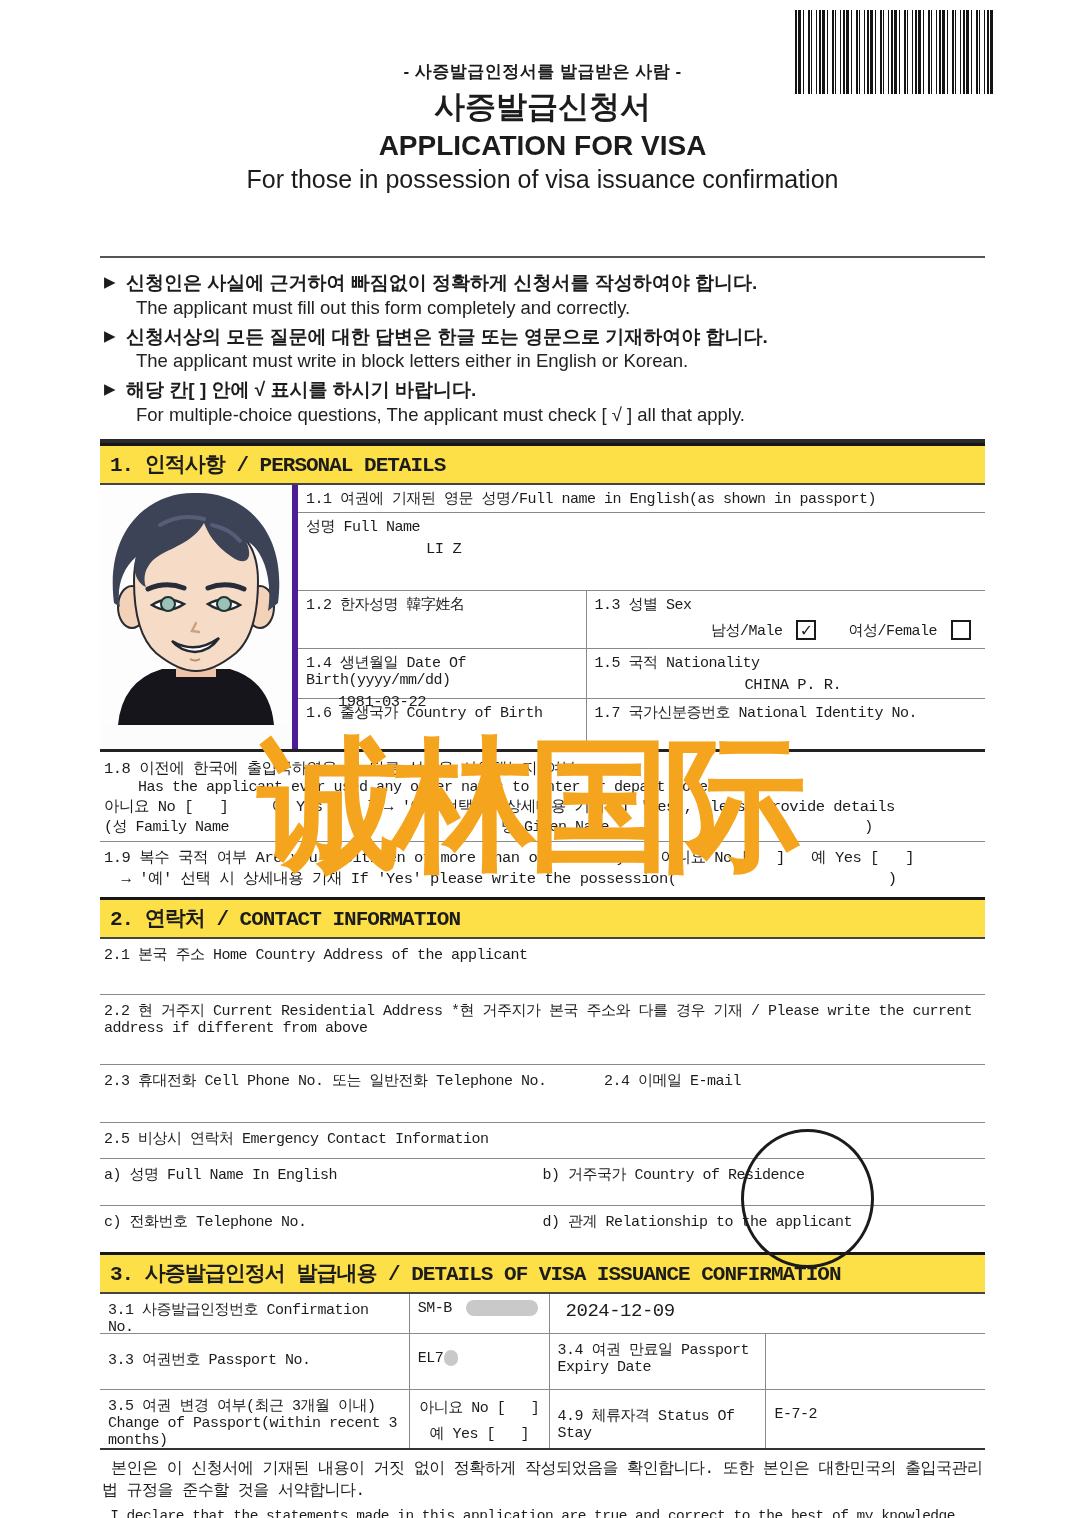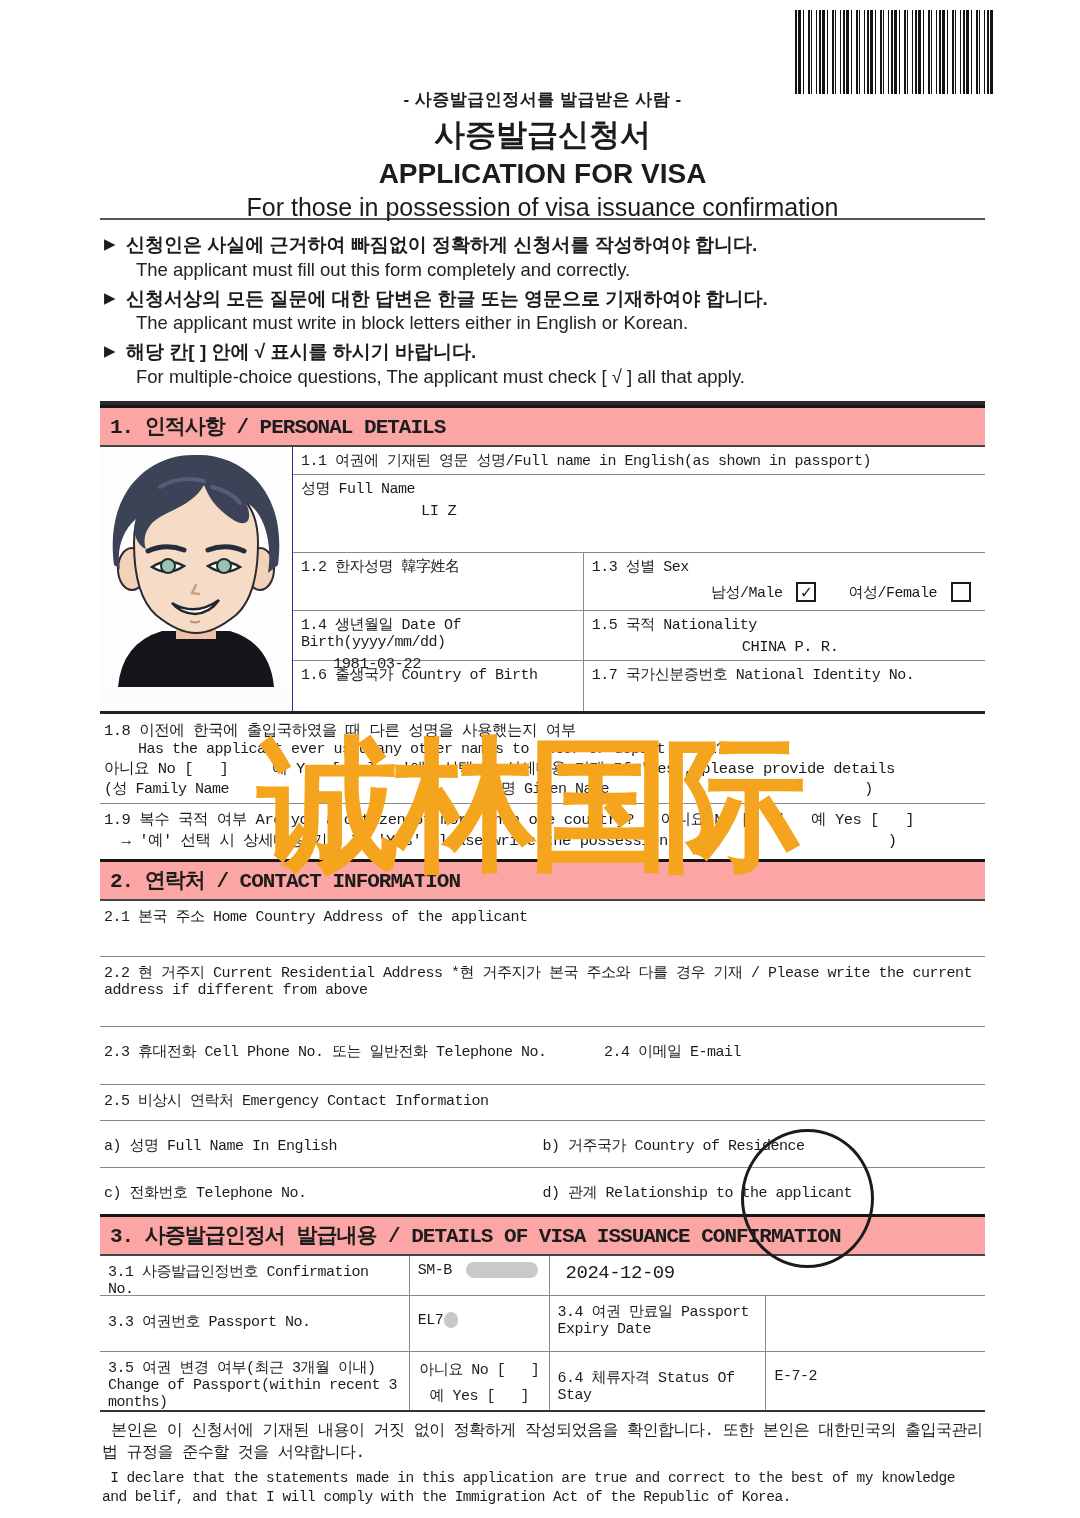--- a/index.html
+++ b/index.html
@@ -5,21 +5,21 @@
   * { margin:0; padding:0; box-sizing:border-box; }
   html,body { background:#ffffff; }
   .page {
     position:relative; width:1080px; height:1518px; margin:0 auto;
     background:#ffffff; overflow:hidden; color:#1c1c1c;
     font-family:"Liberation Sans","DejaVu Sans",sans-serif;
   }
   .form { position:absolute; left:100px; top:0; width:885px; }
 
   
-  .header { position:relative; height:218px; padding-top:88px; text-align:center; }
+  .header { position:relative; height:256px; padding-top:60px; text-align:center; }
   .barcode {
     position:absolute; top:10px; right:-8px; width:198px; height:84px;
     background:repeating-linear-gradient(90deg,
       #141414 0 2px,#fff 2px 3px,#141414 3px 6px,#fff 6px 8px,
       #141414 8px 9px,#fff 9px 13px,#141414 13px 15px,#fff 15px 16px,
       #141414 16px 17px,#fff 17px 21px,#141414 21px 22px,#fff 22px 24px);
   }
   .h-sub { font-size:17px; font-weight:bold; letter-spacing:0.5px; }
   .h-ko  { font-size:31px; font-weight:bold; margin-top:3px; }
   .h-en  { font-size:28px; font-weight:600; margin-top:2px; }
@@ -27,49 +27,49 @@
 
   
   .instructions { border-top:2px solid #555; border-bottom:4px solid #2a2a2a; padding:8px 0 12px 4px; }
   .inst-row { display:flex; margin-top:4px; }
   .inst-bullet { width:22px; font-size:15px; padding-top:3px; }
   .inst-ko { font-size:19px; font-weight:600; line-height:1.35; }
   .inst-en { font-size:18.5px; color:#222; line-height:1.3; padding-left:10px; }
 
   
   .section-bar {
-    background:#fca5a5; border-top:3px solid #161616; border-bottom:2px solid #444;
+    background:#fde047; border-top:3px solid #161616; border-bottom:2px solid #444;
     font-size:21px; font-weight:bold; padding:4px 10px 5px;
     font-family:"Liberation Mono","DejaVu Sans Mono",monospace; letter-spacing:-1px;
   }
 
   .mono { font-family:"Liberation Mono","DejaVu Sans Mono",monospace; white-space:pre-wrap; letter-spacing:-0.5px; }
 
   
   .personal { display:flex; border-bottom:3px solid #222; }
   .photo-cell { width:192px; min-width:192px; background:#fcfcfc; }
   .photo-cell svg { display:block; }
-  .fields { flex:1; border-left:1px solid #4c1d95; }
+  .fields { flex:1; border-left:6px solid #4c1d95; }
   .frow { border-bottom:1px solid #8a8a8a; padding:4px 8px; font-size:15px; }
   .frow:last-child { border-bottom:none; }
   .fsplit { display:flex; border-bottom:1px solid #8a8a8a; }
   .fsplit:last-child { border-bottom:none; }
   .fcell { padding:4px 8px; font-size:15px; }
   .fcell.left { width:42%; border-right:1px solid #8a8a8a; }
   .fcell.right { width:58%; }
   .fvalue { font-size:15.5px; padding-left:32px; margin-top:4px; }
   .fvalue.center { padding-left:150px; }
   .sexline { display:flex; align-items:center; justify-content:flex-end; gap:14px; margin-top:6px; padding-right:6px; font-size:15px; }
   .cb { width:20px; height:20px; border:2px solid #1a1a1a; display:inline-flex; align-items:center; justify-content:center; font-size:16px; font-weight:bold; margin-right:18px; }
   .cb:last-child { margin-right:0; }
 
   
   .lrow { border-bottom:1px solid #8a8a8a; padding:6px 4px 0; font-size:15px; }
   .lsplit { display:flex; }
-  .lsplit > div { font-size:15px;margin-top:9px; }
+  .lsplit > div { font-size:15px; }
 
   
   .t3 { border-bottom:2px solid #333; }
   .t3row { display:flex; border-bottom:1px solid #8a8a8a; }
   .t3row:last-child { border-bottom:none; }
   .t3c { padding:6px 8px; font-size:15px; border-right:1px solid #8a8a8a; }
   .t3c:last-child { border-right:none; }
   .c1 { width:35%; } .c2 { width:15.8%; } .c3 { width:24.5%; } .c4 { width:24.7%; }
   .redact { display:inline-block; height:16px; background:#c9c9c9; border-radius:8px; vertical-align:middle; margin-left:14px; }
   .redact.big { width:72px; } .redact.small { width:14px; margin-left:1px; }
@@ -249,21 +249,21 @@
       </div>
       <div class="t3row" style="height:58px;">
         <div class="t3c c1">
           <div class="mono">3.5 여권 변경 여부(최근 3개월 이내)</div>
           <div class="mono">Change of Passport(within recent 3 months)</div>
         </div>
         <div class="t3c c2 noyes">
           <div class="mono">아니요 No [   ]</div>
           <div class="mono">예 Yes [   ]</div>
         </div>
-        <div class="t3c c3 mono" style="padding-top:16px;">6.4 체류자격 Status Of Stay</div>
+        <div class="t3c c3 mono" style="padding-top:16px;">4.9 체류자격 Status Of Stay</div>
         <div class="t3c c4 mono" style="padding-top:16px;">E-7-2</div>
       </div>
     </div>
 
     <div class="declaration">
       <div class="decl-ko mono"> 본인은 이 신청서에 기재된 내용이 거짓 없이 정확하게 작성되었음을 확인합니다. 또한 본인은 대한민국의 출입국관리법 규정을 준수할 것을 서약합니다.</div>
       <div class="decl-en mono"> I declare that the statements made in this application are true and correct to the best of my knowledge and belif, and that I will comply with the Immigration Act of the Republic of Korea.</div>
     </div>
 
   </div>

